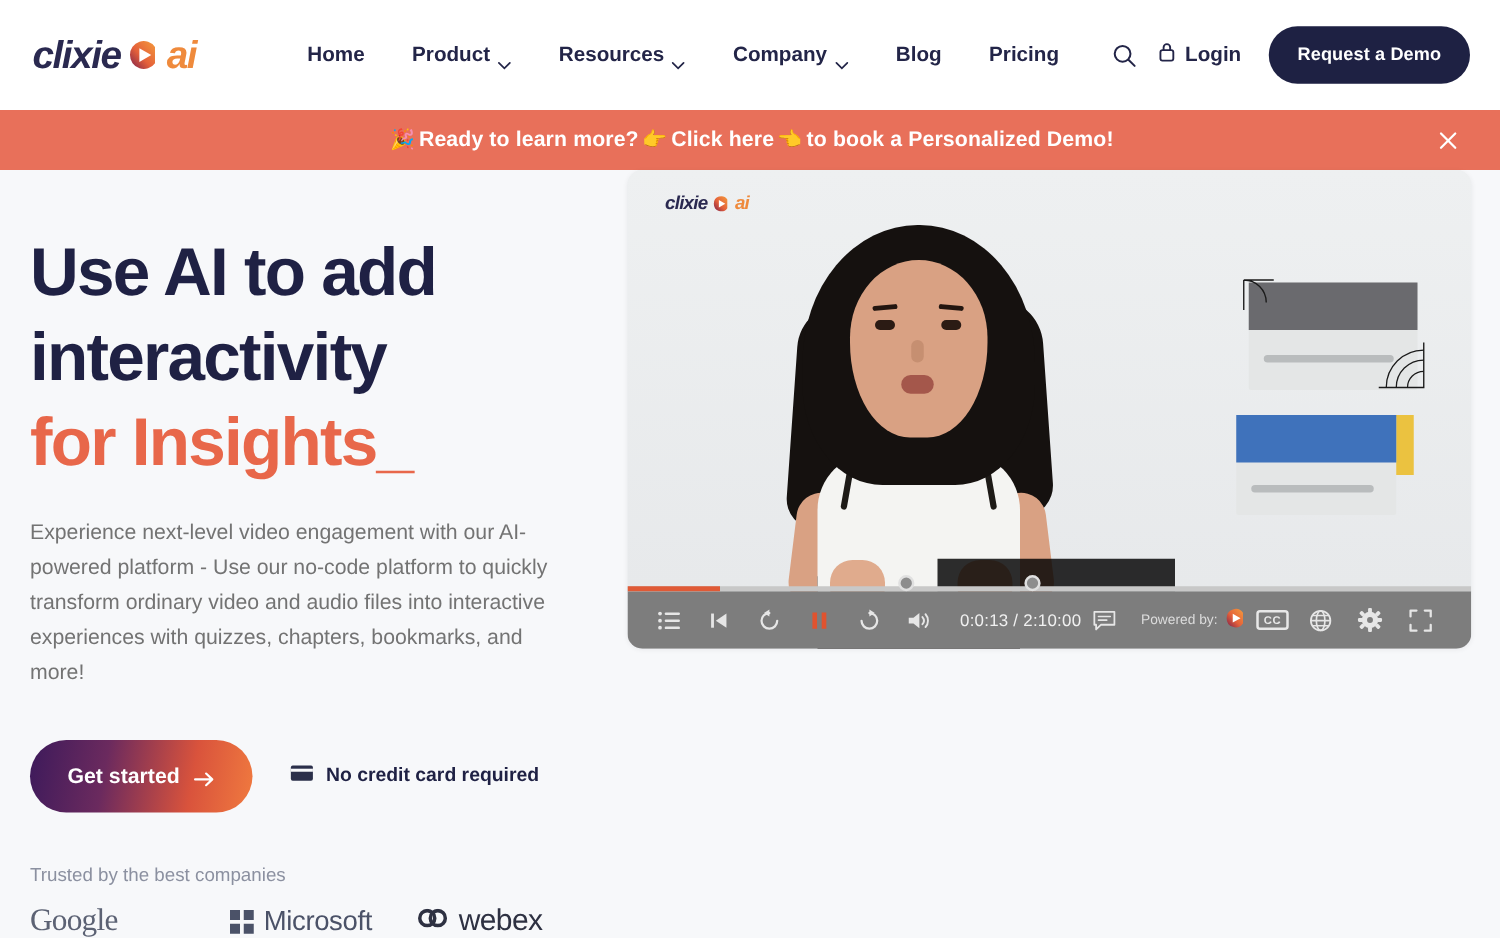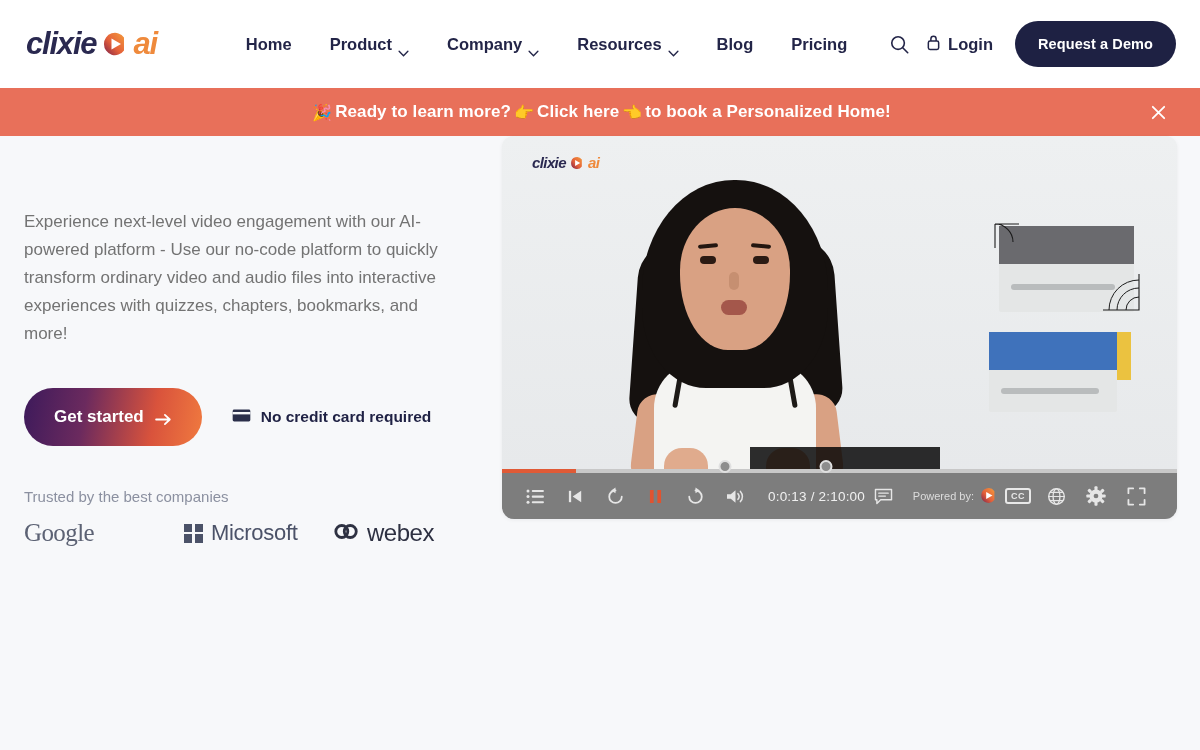--- a/index.html
+++ b/index.html
@@ -212,29 +212,29 @@
       </div>
       <div class="nav-link">
         <span>Product</span>
         <span class="chev">
           <svg viewBox="0 0 12 8" width="11" height="7">
               <path d="M1 1.5 L6 6.5 L11 1.5" fill="none" stroke="#232548" stroke-width="1.6" stroke-linecap="round"></path>
             </svg>
         </span>
       </div>
       <div class="nav-link">
-        <span>Company</span>
+        <span>Resources</span>
         <span class="chev">
           <svg viewBox="0 0 12 8" width="11" height="7">
               <path d="M1 1.5 L6 6.5 L11 1.5" fill="none" stroke="#232548" stroke-width="1.6" stroke-linecap="round"></path>
             </svg>
         </span>
       </div>
       <div class="nav-link">
-        <span>Resources</span>
+        <span>Company</span>
         <span class="chev">
           <svg viewBox="0 0 12 8" width="11" height="7">
               <path d="M1 1.5 L6 6.5 L11 1.5" fill="none" stroke="#232548" stroke-width="1.6" stroke-linecap="round"></path>
             </svg>
         </span>
       </div>
       <div class="nav-link">
         <span>Blog</span>
       </div>
       <div class="nav-link">
@@ -262,32 +262,37 @@
     </div>
   </div>
 
   <div class="banner">
     <div class="banner-text">
       <span class="em">🎉</span>
       <span>Ready to learn more?</span>
       <span class="em">👉</span>
       <span class="banner-link">Click here</span>
       <span class="em">👈</span>
-      <span>to book a Personalized Home!</span>
+      <span>to book a Personalized Demo!</span>
     </div>
     <div class="banner-close">
       <svg viewBox="0 0 20 20" width="19" height="19">
         <path d="M4 4 L16 16 M16 4 L4 16" stroke="#ffffff" stroke-width="1.9" stroke-linecap="round"></path>
       </svg>
     </div>
   </div>
 
   <div class="hero">
 
     <div class="hero-left">
+      <h1 class="headline">
+        <span>Use AI to add</span><br>
+        <span>interactivity</span><br>
+        <span class="accent">for Insights</span><span class="cursor">_</span>
+      </h1>
 
       <p class="sub">Experience next-level video engagement with our AI-powered platform - Use our no-code platform to quickly transform ordinary video and audio files into interactive experiences with quizzes, chapters, bookmarks, and more!</p>
 
       <div class="cta-row">
         <button class="get-started">
           <span>Get started</span>
           <span class="arrow">
             <svg viewBox="0 0 18 14" width="17" height="13">
               <path d="M1 7 H15.5 M10.5 2 L15.8 7 L10.5 12" fill="none" stroke="#ffffff" stroke-width="1.9" stroke-linecap="round" stroke-linejoin="round"></path>
             </svg>

